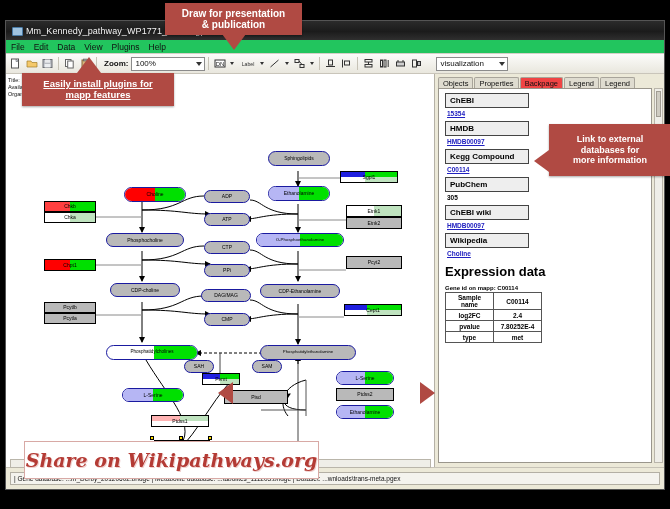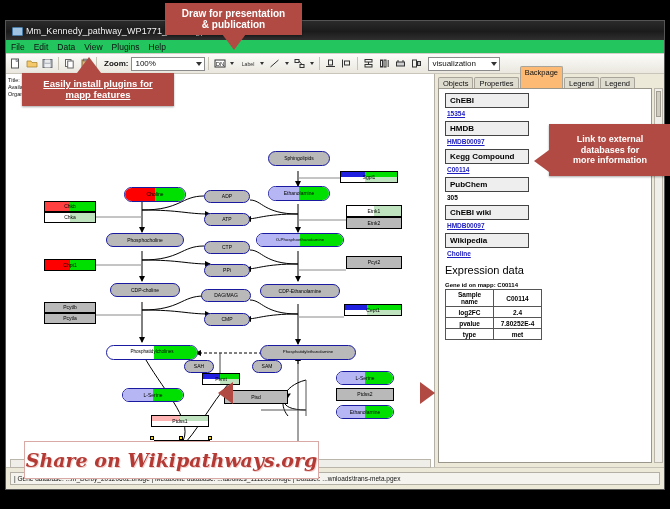--- a/index.html
+++ b/index.html
@@ -31,21 +31,21 @@
   .tbtn { width:15px; height:15px; display:flex; align-items:center; justify-content:center;
       border:1px solid transparent; border-radius:2px; }
   .tbtn svg { display:block; }
   .tsep { width:1px; height:13px; background:#c6c2b6; margin:0 2px; }
   .zoomlbl { font-size:8px; color:#111; margin:0 2px 0 4px; font-weight:bold;}
   .combo { height:14px; border:1px solid #8b8b8b; background:#fff; font-size:8px;
       display:flex; align-items:center; padding-left:3px; position:relative; color:#111;}
   .combo .arrow { position:absolute; right:2px; top:50%; transform:translateY(-50%);
       width:0;height:0;border-left:3px solid transparent;border-right:3px solid transparent;border-top:4px solid #333;}
   .combo.zoom { width:74px; }
-  .combo.vis { width:72px; margin-left:3px; }
+  .combo.vis { width:72px; margin-left:11px; }
   .mini-arrow { width:0;height:0;border-left:2.5px solid transparent;border-right:2.5px solid transparent;
       border-top:3.5px solid #333; margin:0 2px;}
 
   
   .body-area { position:absolute; left:0; top:53px; right:0; bottom:22px; display:flex; }
   .canvas-wrap { position:relative; width:429px; background:#fff; border-right:1px solid #b5b1a6; overflow:hidden; }
   .side-wrap { flex:1; position:relative; background:#ece9d8; }
 
   
   .pw-meta { position:absolute; left:2px; top:3px; font-size:5.5px; color:#111; line-height:7px; z-index:1;}
@@ -62,31 +62,31 @@
 
   svg.edges { position:absolute; left:0; top:0; width:429px; height:417px; }
 
   .handle { position:absolute; width:4px; height:4px; background:#ffe000; border:1px solid #000; z-index:6;}
 
   
   .tabrow { position:absolute; left:3px; top:2px; right:3px; height:13px; display:flex; gap:1px;
       font-size:7.5px; align-items:flex-end; }
   .tab { padding:1px 4px 1px; background:#dfdcd0; border:1px solid #a8a49a; border-bottom:none;
       border-radius:2px 2px 0 0; color:#111; }
-  .tab.active { background:#fdba74; padding-bottom:12px; font-weight:normal; }
+  .tab.active { background:#ef4444; padding-bottom:1px; font-weight:normal; }
   .sidebody { position:absolute; left:3px; top:14px; right:12px; bottom:4px; background:#fff;
       border:1px solid #9a968c; overflow:hidden; }
   .scroll-v { position:absolute; right:1px; top:14px; bottom:4px; width:9px; background:#efeee8; border:1px solid #b9b5aa;}
   .scroll-thumb { position:absolute; left:1px; right:1px; top:2px; height:26px; background:#cfccc2; border:1px solid #a09c92;}
 
   .db-head { margin:4px 6px 0; padding:2px 4px; background:#eeeeee; border:1px solid #444;
       font-size:8px; font-weight:bold; color:#000; display:inline-block; min-width:84px; }
   .db-link { margin:2px 8px 0; font-size:6.5px; color:#2020c0; text-decoration:underline; font-weight:bold;}
   .db-plain { margin:2px 8px 0; font-size:6.5px; color:#000; font-weight:bold;}
-  .exp-title { margin:7px 6px 2px; font-size:11px; font-weight:normal; color:#000; }
+  .exp-title { margin:7px 6px 2px; font-size:13px; font-weight:bold; color:#000; }
   .gid { margin:6px 6px 1px; font-size:6px; color:#000; font-weight:bold;}
   table.exp { margin:0 6px; border-collapse:collapse; }
   table.exp td { border:1px solid #555; font-size:6.5px; padding:1px 3px; text-align:center;
       color:#000; font-weight:bold; height:11px; }
   table.exp td.k { width:48px; } table.exp td.v { width:48px; }
 
   
   .statusbar { position:absolute; left:0; bottom:0; width:100%; height:22px; background:#ece9d8;
       border-top:1px solid #c6c2b6; }
   .status-inner { position:absolute; left:4px; top:4px; right:4px; height:13px; background:#f4f3ee;

